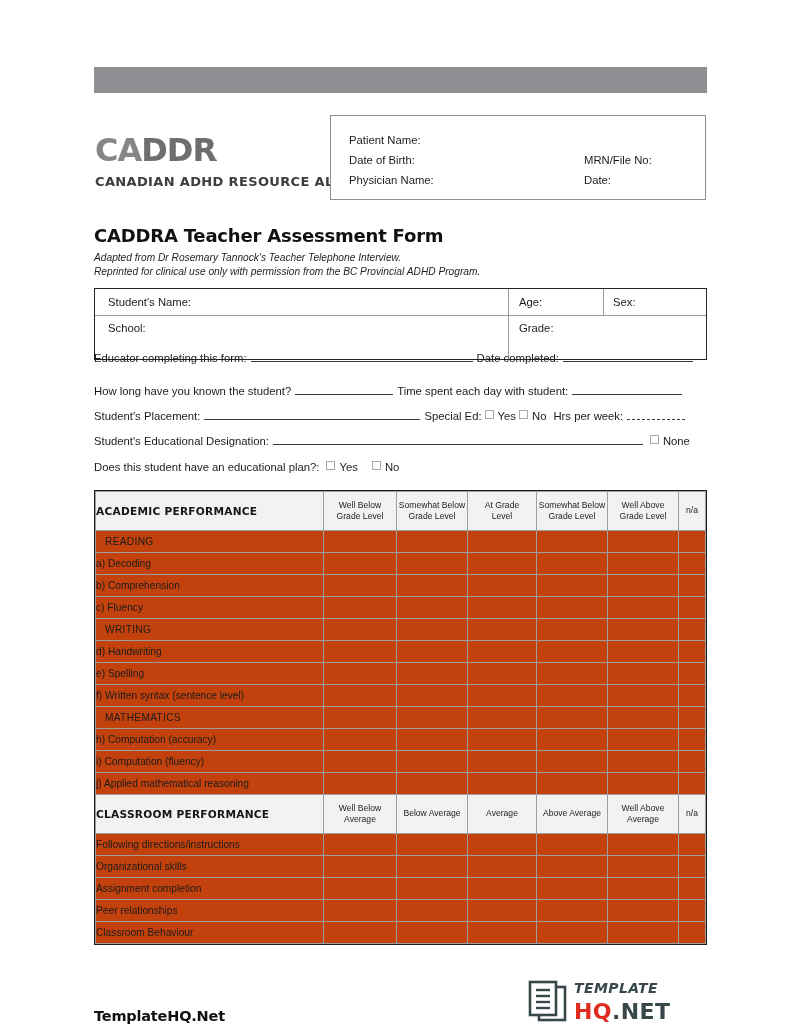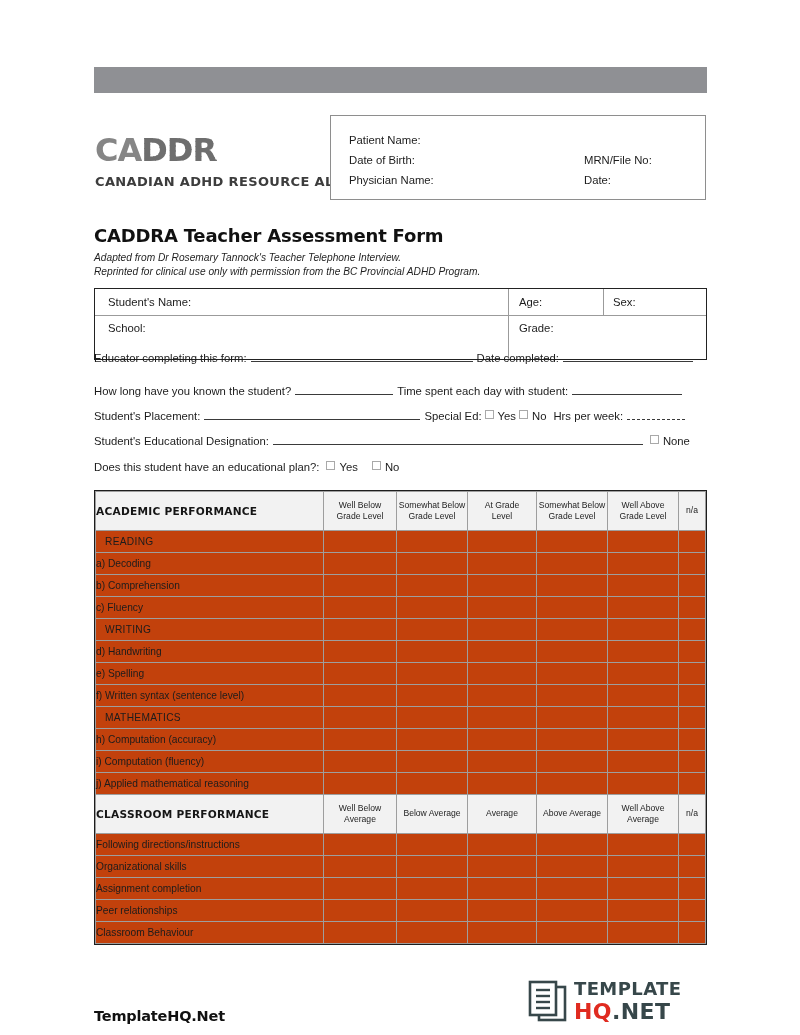--- a/index.html
+++ b/index.html
@@ -282,25 +282,26 @@
     position: absolute;
     left: 0; top: 3px;
     width: 42px; height: 44px;
   }
   .thq-word {
     position: absolute;
     left: 47px;
     top: 0px;
     font-family: "DejaVu Sans", sans-serif;
     font-weight: 700;
-    font-size: 18px;
+    font-size: 14px;
     letter-spacing: 0.4px;
     line-height: 23px;
     color: #37474a;
     white-space: nowrap;
+    font-style: italic;
   }
   .thq-word2 {
     position: absolute;
     left: 47px;
     top: 23px;
     font-family: "DejaVu Sans", sans-serif;
     font-weight: 700;
     font-size: 22px;
     letter-spacing: 0.4px;
     line-height: 23px;

